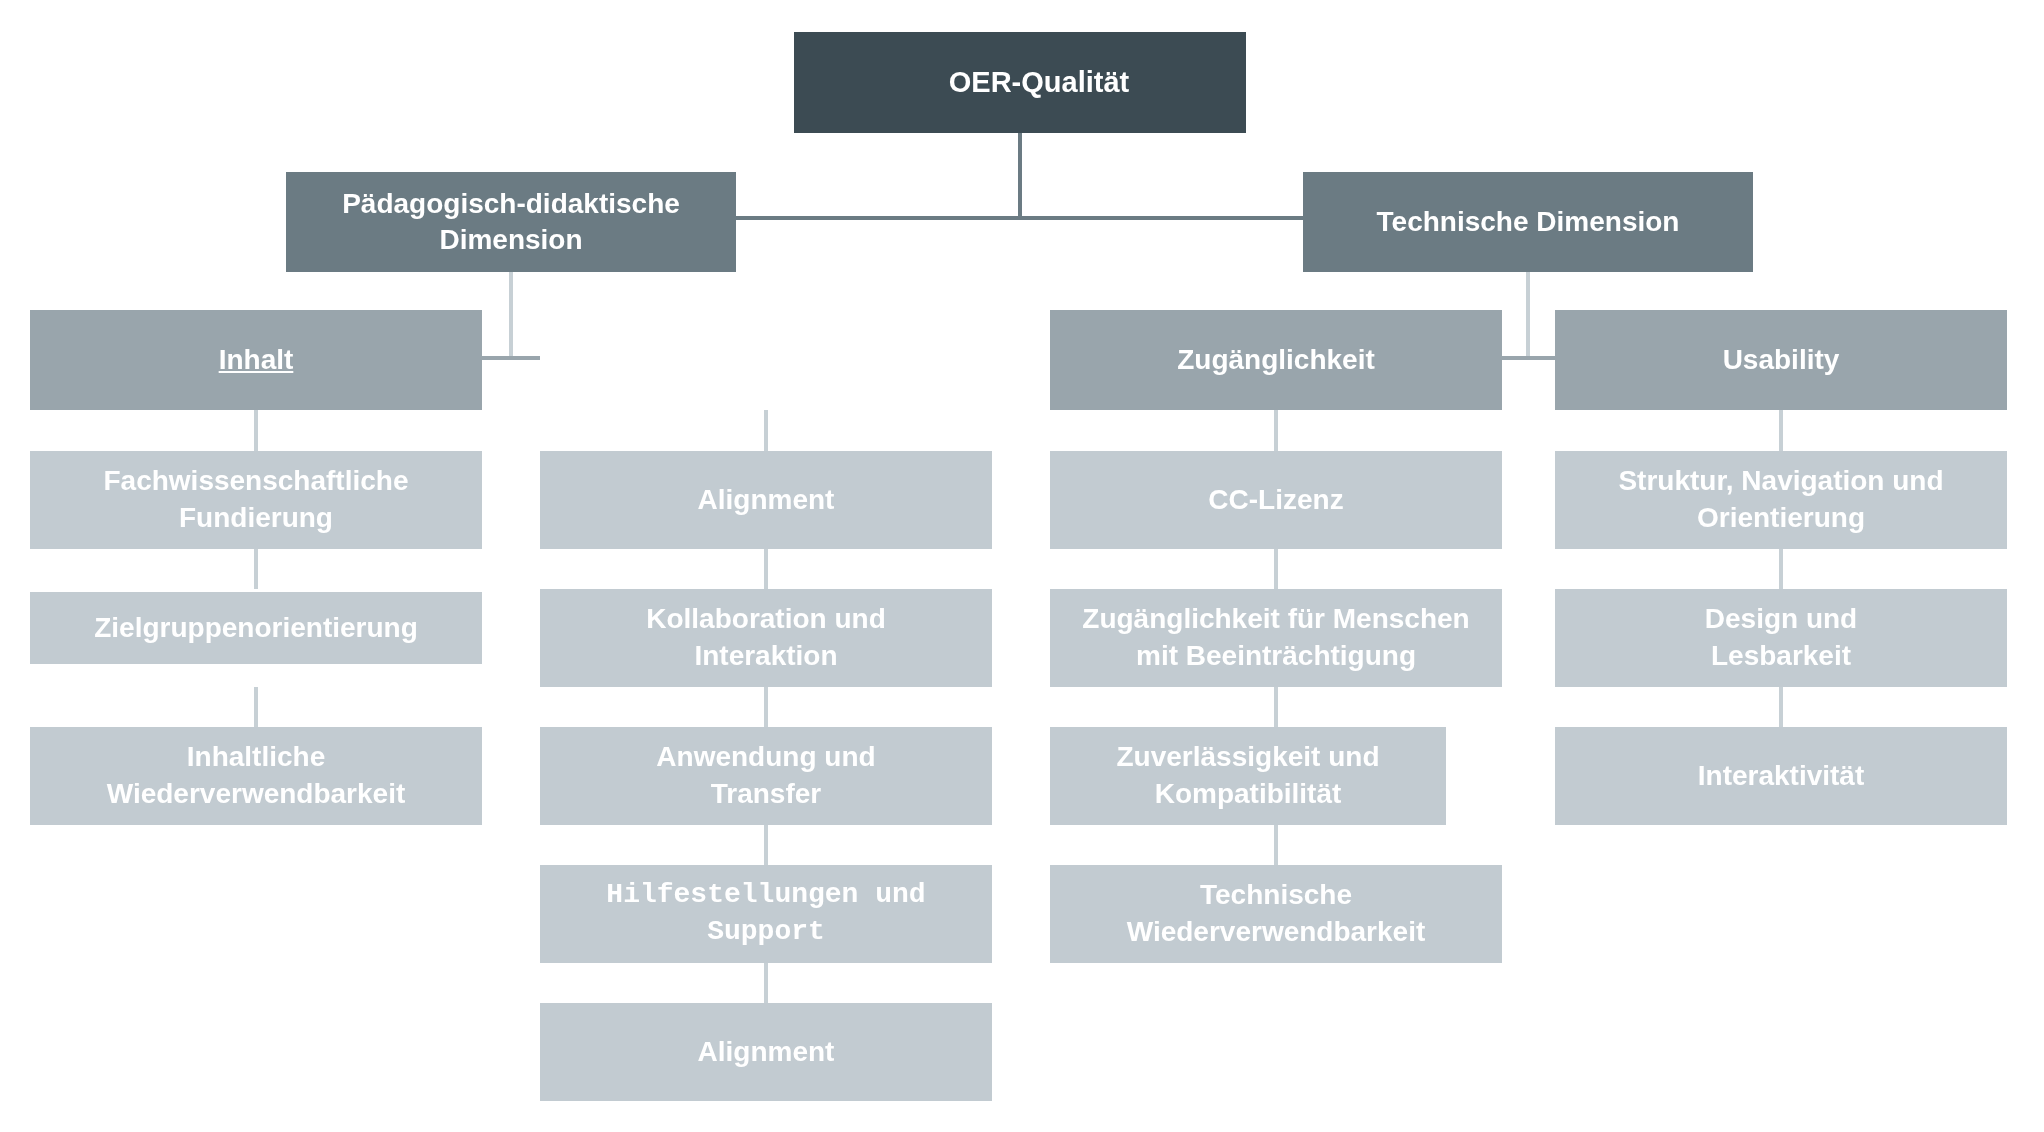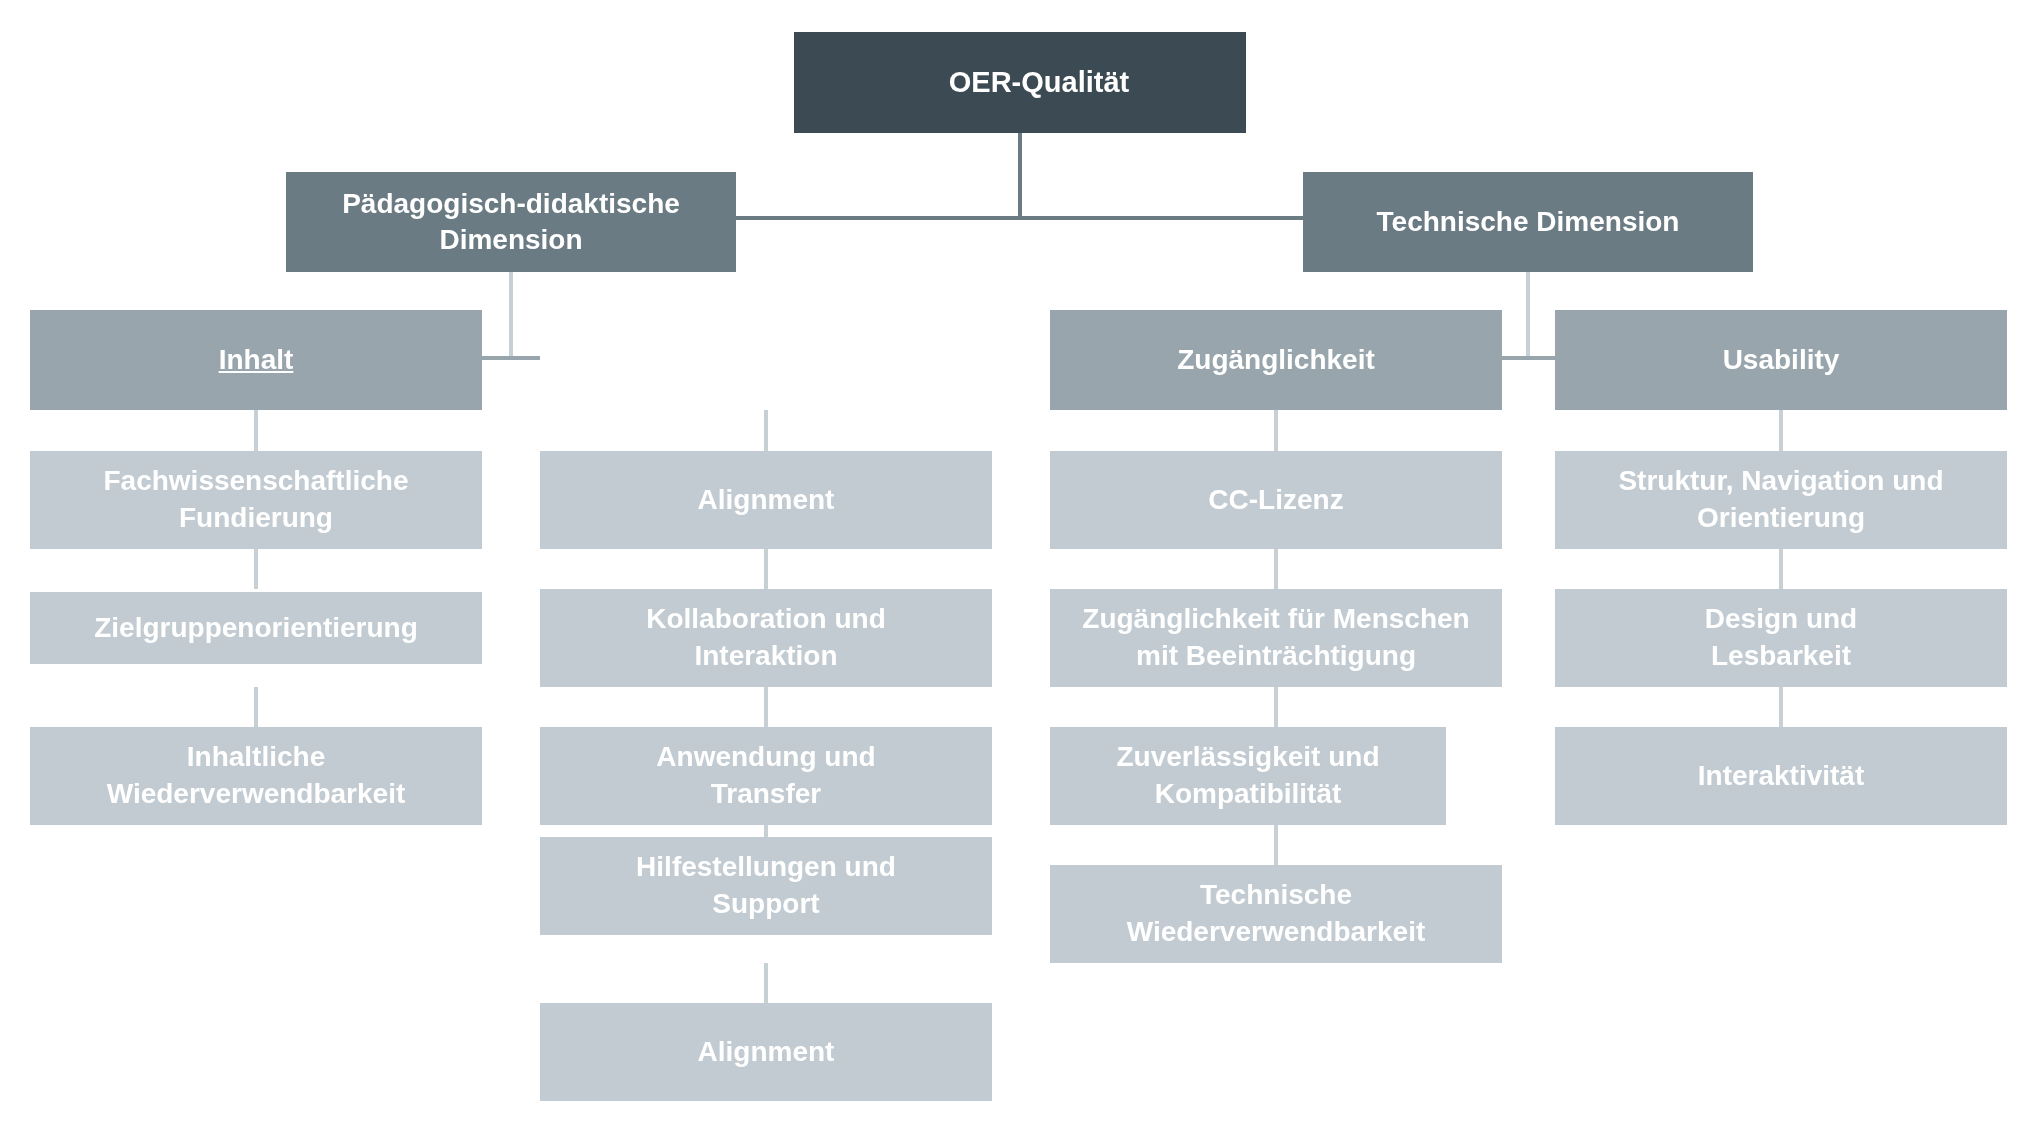--- a/index.html
+++ b/index.html
@@ -75,21 +75,21 @@
 Fundierung</div>
   <div class="node l4" style="left:30px;top:592px;width:452px;height:72px;">Zielgruppenorientierung</div>
   <div class="node l4" style="left:30px;top:727px;width:452px;height:98px;">Inhaltliche
 Wiederverwendbarkeit</div>
 
   <div class="node l4" style="left:540px;top:451px;width:452px;height:98px;">Alignment</div>
   <div class="node l4" style="left:540px;top:589px;width:452px;height:98px;">Kollaboration und
 Interaktion</div>
   <div class="node l4" style="left:540px;top:727px;width:452px;height:98px;">Anwendung und
 Transfer</div>
-  <div class="node l4" style="left:540px;top:837px;width:452px;height:98px;">Hilfestellungen und
+  <div class="node l4" style="left:540px;top:865px;width:452px;height:98px;font-family:Liberation Mono, monospace;">Hilfestellungen und
 Support</div>
   <div class="node l4" style="left:540px;top:1003px;width:452px;height:98px;">Alignment</div>
 
   <div class="node l4" style="left:1050px;top:451px;width:452px;height:98px;">CC-Lizenz</div>
   <div class="node l4" style="left:1050px;top:589px;width:452px;height:98px;">Zugänglichkeit für Menschen
 mit Beeinträchtigung</div>
   <div class="node l4" style="left:1050px;top:727px;width:396px;height:98px;">Zuverlässigkeit und
 Kompatibilität</div>
   <div class="node l4" style="left:1050px;top:865px;width:452px;height:98px;">Technische
 Wiederverwendbarkeit</div>

